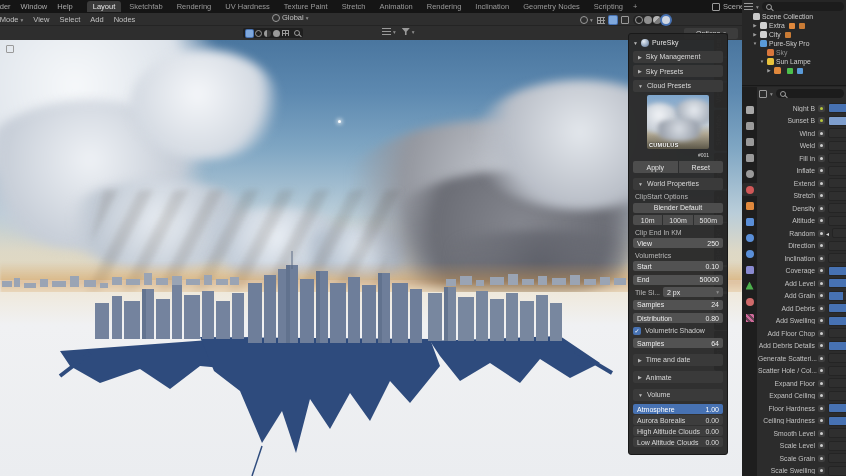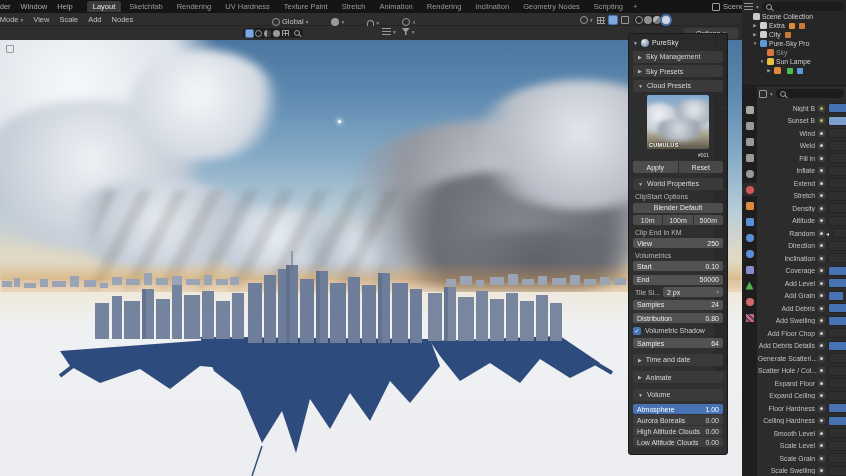--- a/index.html
+++ b/index.html
@@ -17,21 +17,21 @@
   .top-right { position:absolute; right:96px; top:0; height:13px; display:flex; align-items:center; gap:3px; }
   .top-far { position:absolute; right:2px; top:0; height:13px; display:flex; align-items:center; gap:4px; }
 
   
   .vph { position:absolute; left:0; width:742px; height:13px; background:#2e2e2e; font-size:7.5px; color:#c0c0c0; }
   .vph.r2 { top:13px; border-bottom:1px solid #242424; }
   .vph.r3 { top:26px; height:14px; }
   .r2-left { position:absolute; left:-24px; top:0; height:13px; display:flex; align-items:center; gap:10px; white-space:nowrap; }
   .dd { display:flex; align-items:center; gap:2px; }
   .caret { font-size:5.5px; color:#8f8f8f; }
-  .r2-mid { position:absolute; left:272px; top:0; height:13px; display:flex; align-items:flex-end; gap:23px; }
+  .r2-mid { position:absolute; left:272px; top:0; height:13px; display:flex; align-items:flex-start; gap:23px;flex-direction:column; }
   .r2-right { position:absolute; left:580px; top:1px; height:12px; display:flex; align-items:center; gap:4px; }
   .shadeballs { display:flex; gap:1px; background:#232323; border-radius:6px; padding:1px 2px; }
   .ball { width:8px; height:8px; border-radius:50%; background:#8f8f8f; }
   .ball.wire { background:transparent; border:1px solid #9a9a9a; }
   .ball.mat  { background:linear-gradient(135deg,#b5b5b5 50%,#7c7c7c 50%); }
   .ball.active { box-shadow:0 0 0 2px #4772b3; background:#cfd6e2; }
   .toggle-cluster { position:absolute; left:243px; top:2px; height:10px; display:flex; align-items:center; gap:2px; background:#1f1f1f; border-radius:2px; padding:0 3px; }
   .r3-dd { position:absolute; left:382px; top:2px; display:flex; gap:6px; align-items:center; }
   .options-btn { position:absolute; left:684px; top:1.5px; width:54px; height:11px; background:#3c3c3c; border-radius:2px; display:flex; align-items:center; justify-content:center; gap:3px; font-size:7px; color:#d5d5d5; }
 
@@ -165,21 +165,21 @@
   </div>
 
   <div class="vph r2">
     <div class="r2-left">
       <span class="dd">
         <span>Object Mode</span>
         <span class="caret">▾</span>
       </span>
       <span style="display:flex;gap:10px">
           <span>View</span>
-          <span>Scale</span>
+          <span>Select</span>
           <span>Add</span>
           <span>Nodes</span>
         </span>
     </div>
     <div class="r2-mid">
       <span class="dd">
         <span class="ic ic-circ"></span>
         <span>Global</span>
         <span class="caret">▾</span>
       </span>

